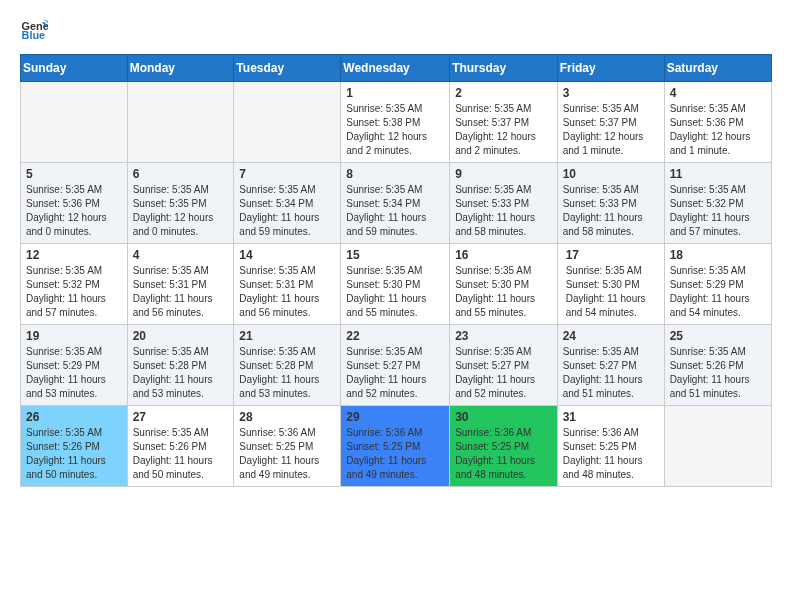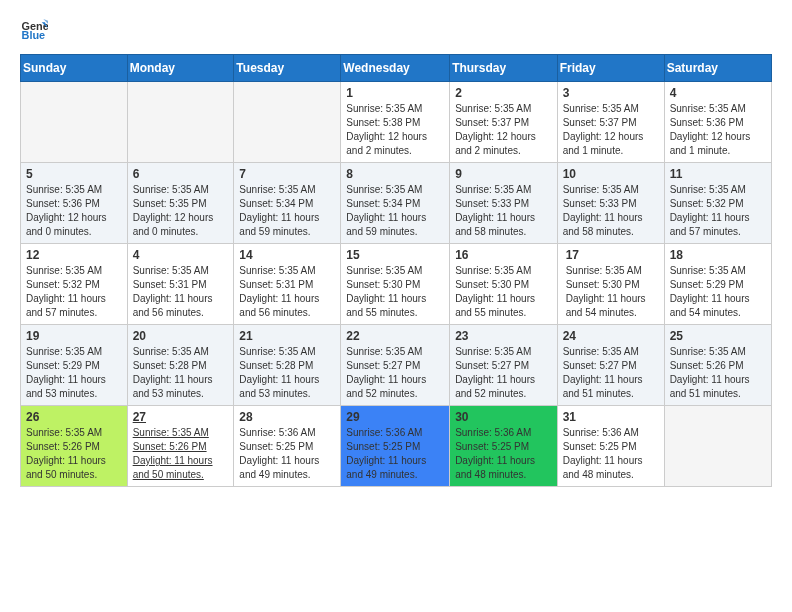--- a/index.html
+++ b/index.html
@@ -275,27 +275,27 @@
 Daylight: 11 hours and 51 minutes.</div>
           </td>
           <td style="background: rgb(240, 244, 248);">
             <div class="day-number">25</div>
             <div class="day-info" style="white-space: pre-line;">Sunrise: 5:35 AM
 Sunset: 5:26 PM
 Daylight: 11 hours and 51 minutes.</div>
           </td>
         </tr>
         <tr>
-          <td style="background: #bef264; margin-left: 29px;">
+          <td style="background: #7dd3fc; margin-left: 29px;">
             <div class="day-number">26</div>
             <div class="day-info" style="white-space: pre-line;">Sunrise: 5:35 AM
 Sunset: 5:26 PM
 Daylight: 11 hours and 50 minutes.</div>
           </td>
-          <td style="background: rgb(255, 255, 255); text-decoration: underline;">
+          <td style="background: rgb(255, 255, 255);">
             <div class="day-number">27</div>
             <div class="day-info" style="white-space: pre-line;">Sunrise: 5:35 AM
 Sunset: 5:26 PM
 Daylight: 11 hours and 50 minutes.</div>
           </td>
           <td style="background: rgb(255, 255, 255);">
             <div class="day-number">28</div>
             <div class="day-info" style="white-space: pre-line;">Sunrise: 5:36 AM
 Sunset: 5:25 PM
 Daylight: 11 hours and 49 minutes.</div>

